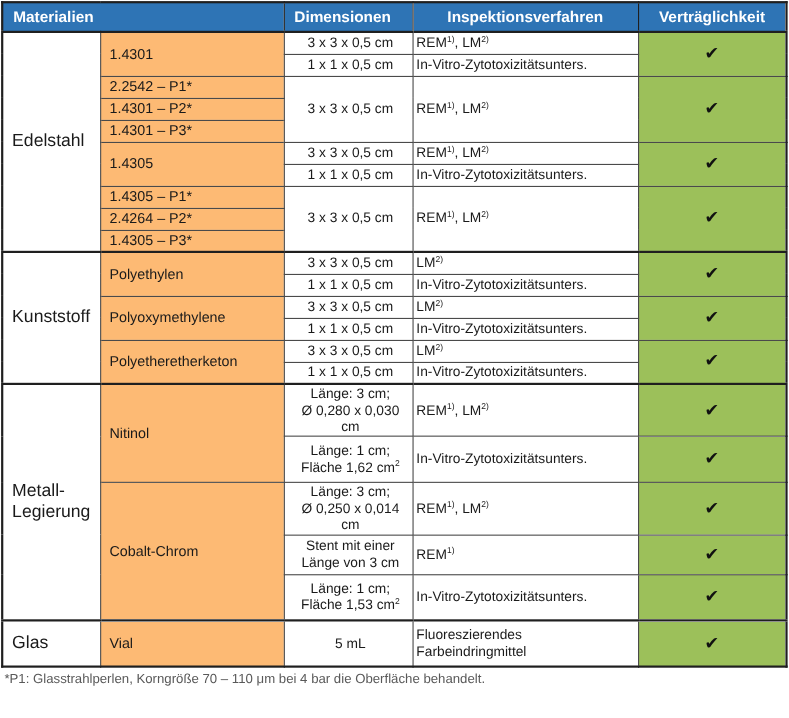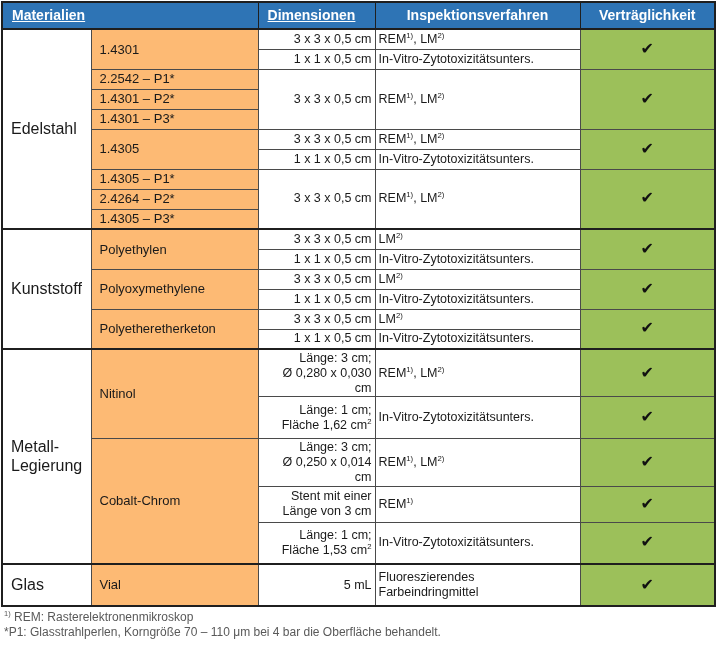--- a/index.html
+++ b/index.html
@@ -26,24 +26,24 @@
   .mat-table thead th{
     background:#2E74B5;
     color:#ffffff;
     font-weight:bold;
     font-size:14px;
     height:23px;
     border-bottom:2px solid #1f1f1f;
     border-color:#1f1f1f;
     text-align:center;
   }
-  .mat-table thead th.th-left{text-align:left;padding-left:9px;text-decoration:underline;}
+  .mat-table thead th.th-left{text-align:left;padding-left:9px;}
   td.cat{padding-left:8px;font-size:16px;background:#fff;}
   td.mat{padding-left:8px;font-size:13px;background:#fdba74;margin-top:40px;}
-  td.dim{padding-left:7px;text-align:right;background:#fff;}
+  td.dim{padding-left:7px;text-align:center;background:#fff;}
   td.insp{text-align:left;background:#fff;}
   td.vert{
     background:#9CC05A;
     text-align:center;
   }
   td.vert .chk{
     font-family:"DejaVu Sans",sans-serif;
     font-size:16px;
     font-weight:bold;
     color:#111;
@@ -197,18 +197,17 @@
       <td class="mat">Vial</td>
       <td class="dim">5 mL</td>
       <td class="insp">Fluoreszierendes<br>Farbeindringmittel</td>
       <td class="vert"><span class="chk">✔</span></td>
     </tr>
 
   </tbody>
 </table>
 
 <div class="footnotes">
-  <div><sup>1)</sup> REM: Rasterelektronenmikroskop</div>
   <div>*P1: Glasstrahlperlen, Korngröße 70 – 110 μm bei 4 bar die Oberfläche behandelt.</div>
 
 </div>
 
 </div>
 
 </body></html>

